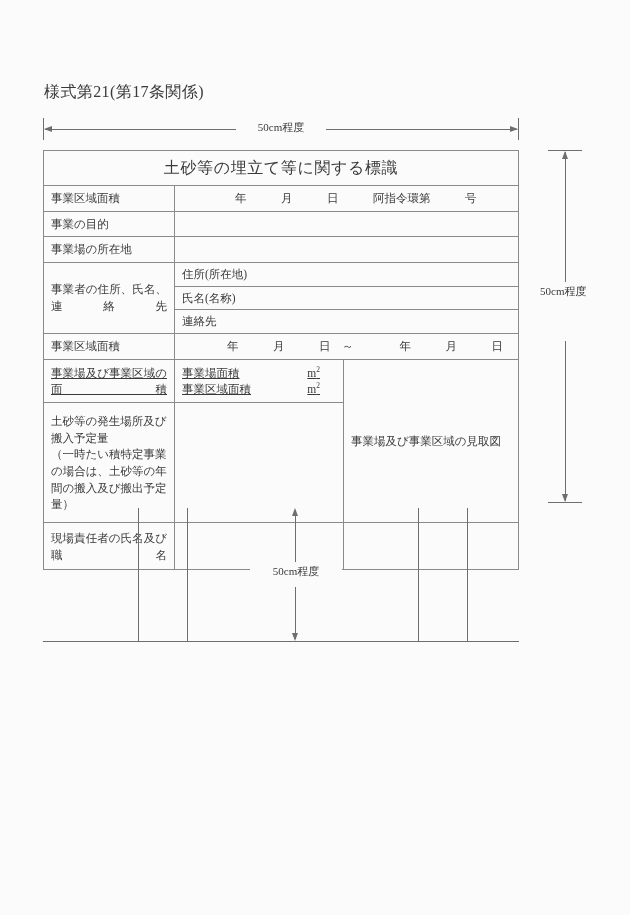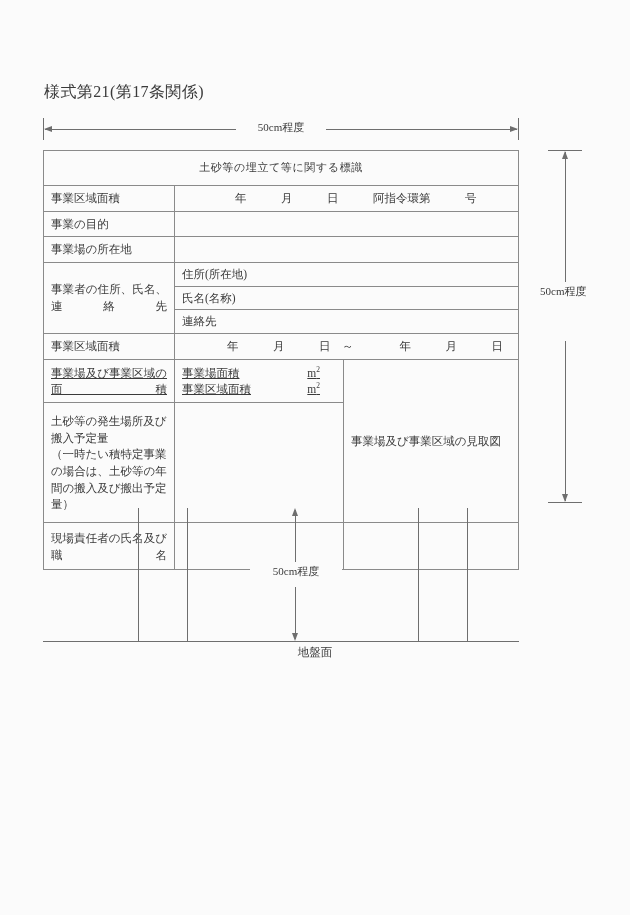--- a/index.html
+++ b/index.html
@@ -151,21 +151,21 @@
     padding: 4px 7px;
     vertical-align: middle;
     line-height: 1.45;
   }
   .c-label { width: 131px; }
   .c-mid   { width: 169px; }
   .c-right { width: 175px; }
 
   .board-title {
     text-align: center;
-    font-size: 11px;
+    font-size: 16px;
     height: 26px;
     letter-spacing: 0.6px;
   }
   .justified {
     text-align: justify;
     text-align-last: justify;
   }
   .date-line {
     white-space: pre;
     padding-left: 60px !important;
@@ -374,16 +374,15 @@
 
     <div id="post-dimension">
       <div class="vline seg-top"></div>
       <div class="vline seg-bottom"></div>
       <div class="arrow up"></div>
       <div class="arrow down"></div>
       <div class="dim-label">50cm程度</div>
     </div>
 
     <div id="ground-line"></div>
-    <div id="ground-label">地盤面</div>
   </div>
 
 </div>
 
 </body></html>

